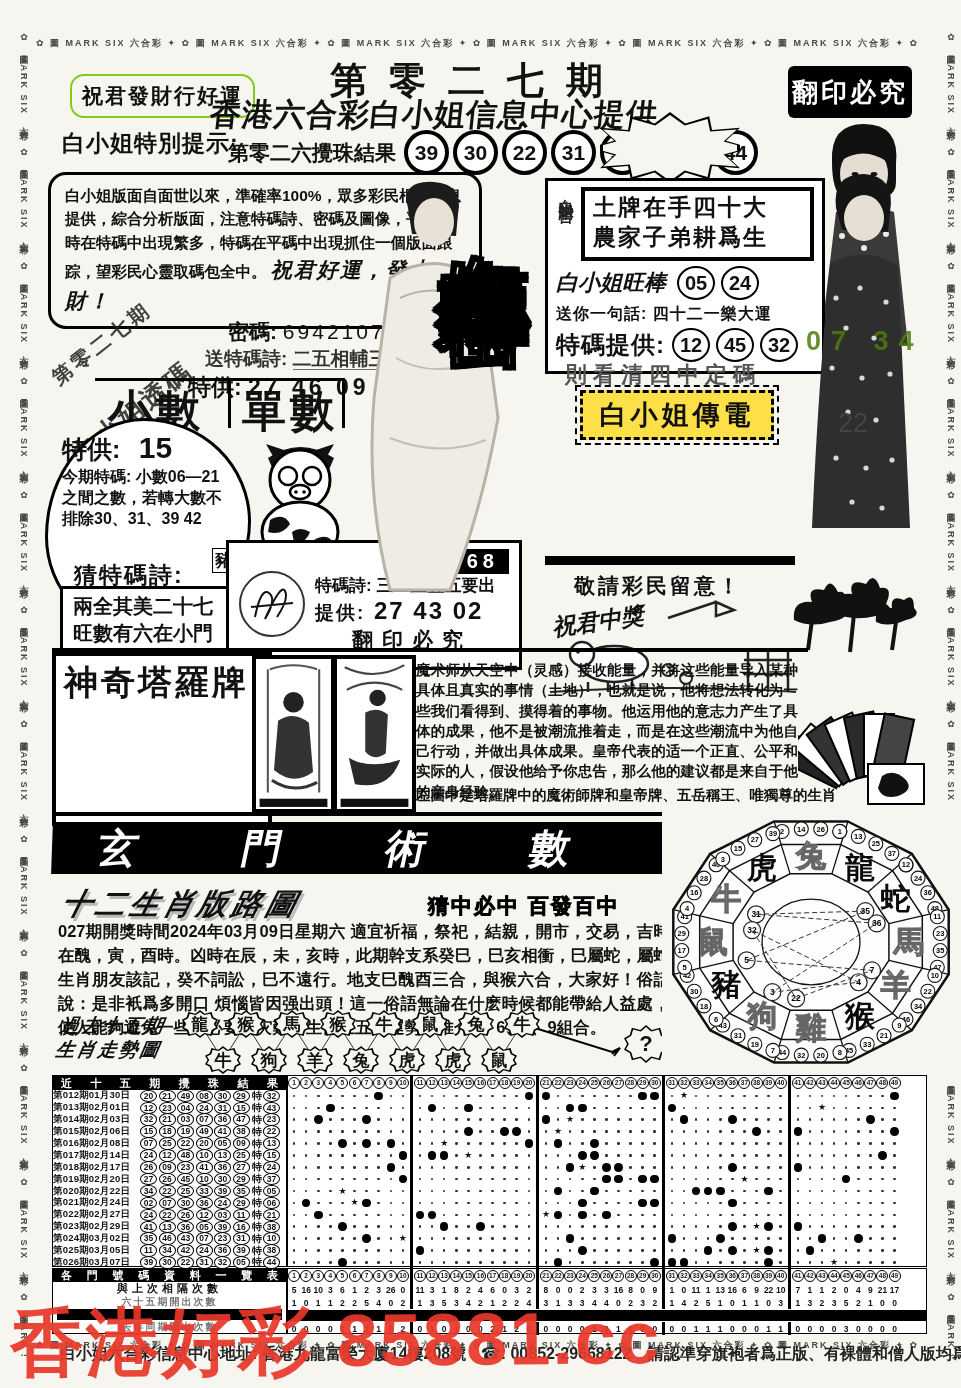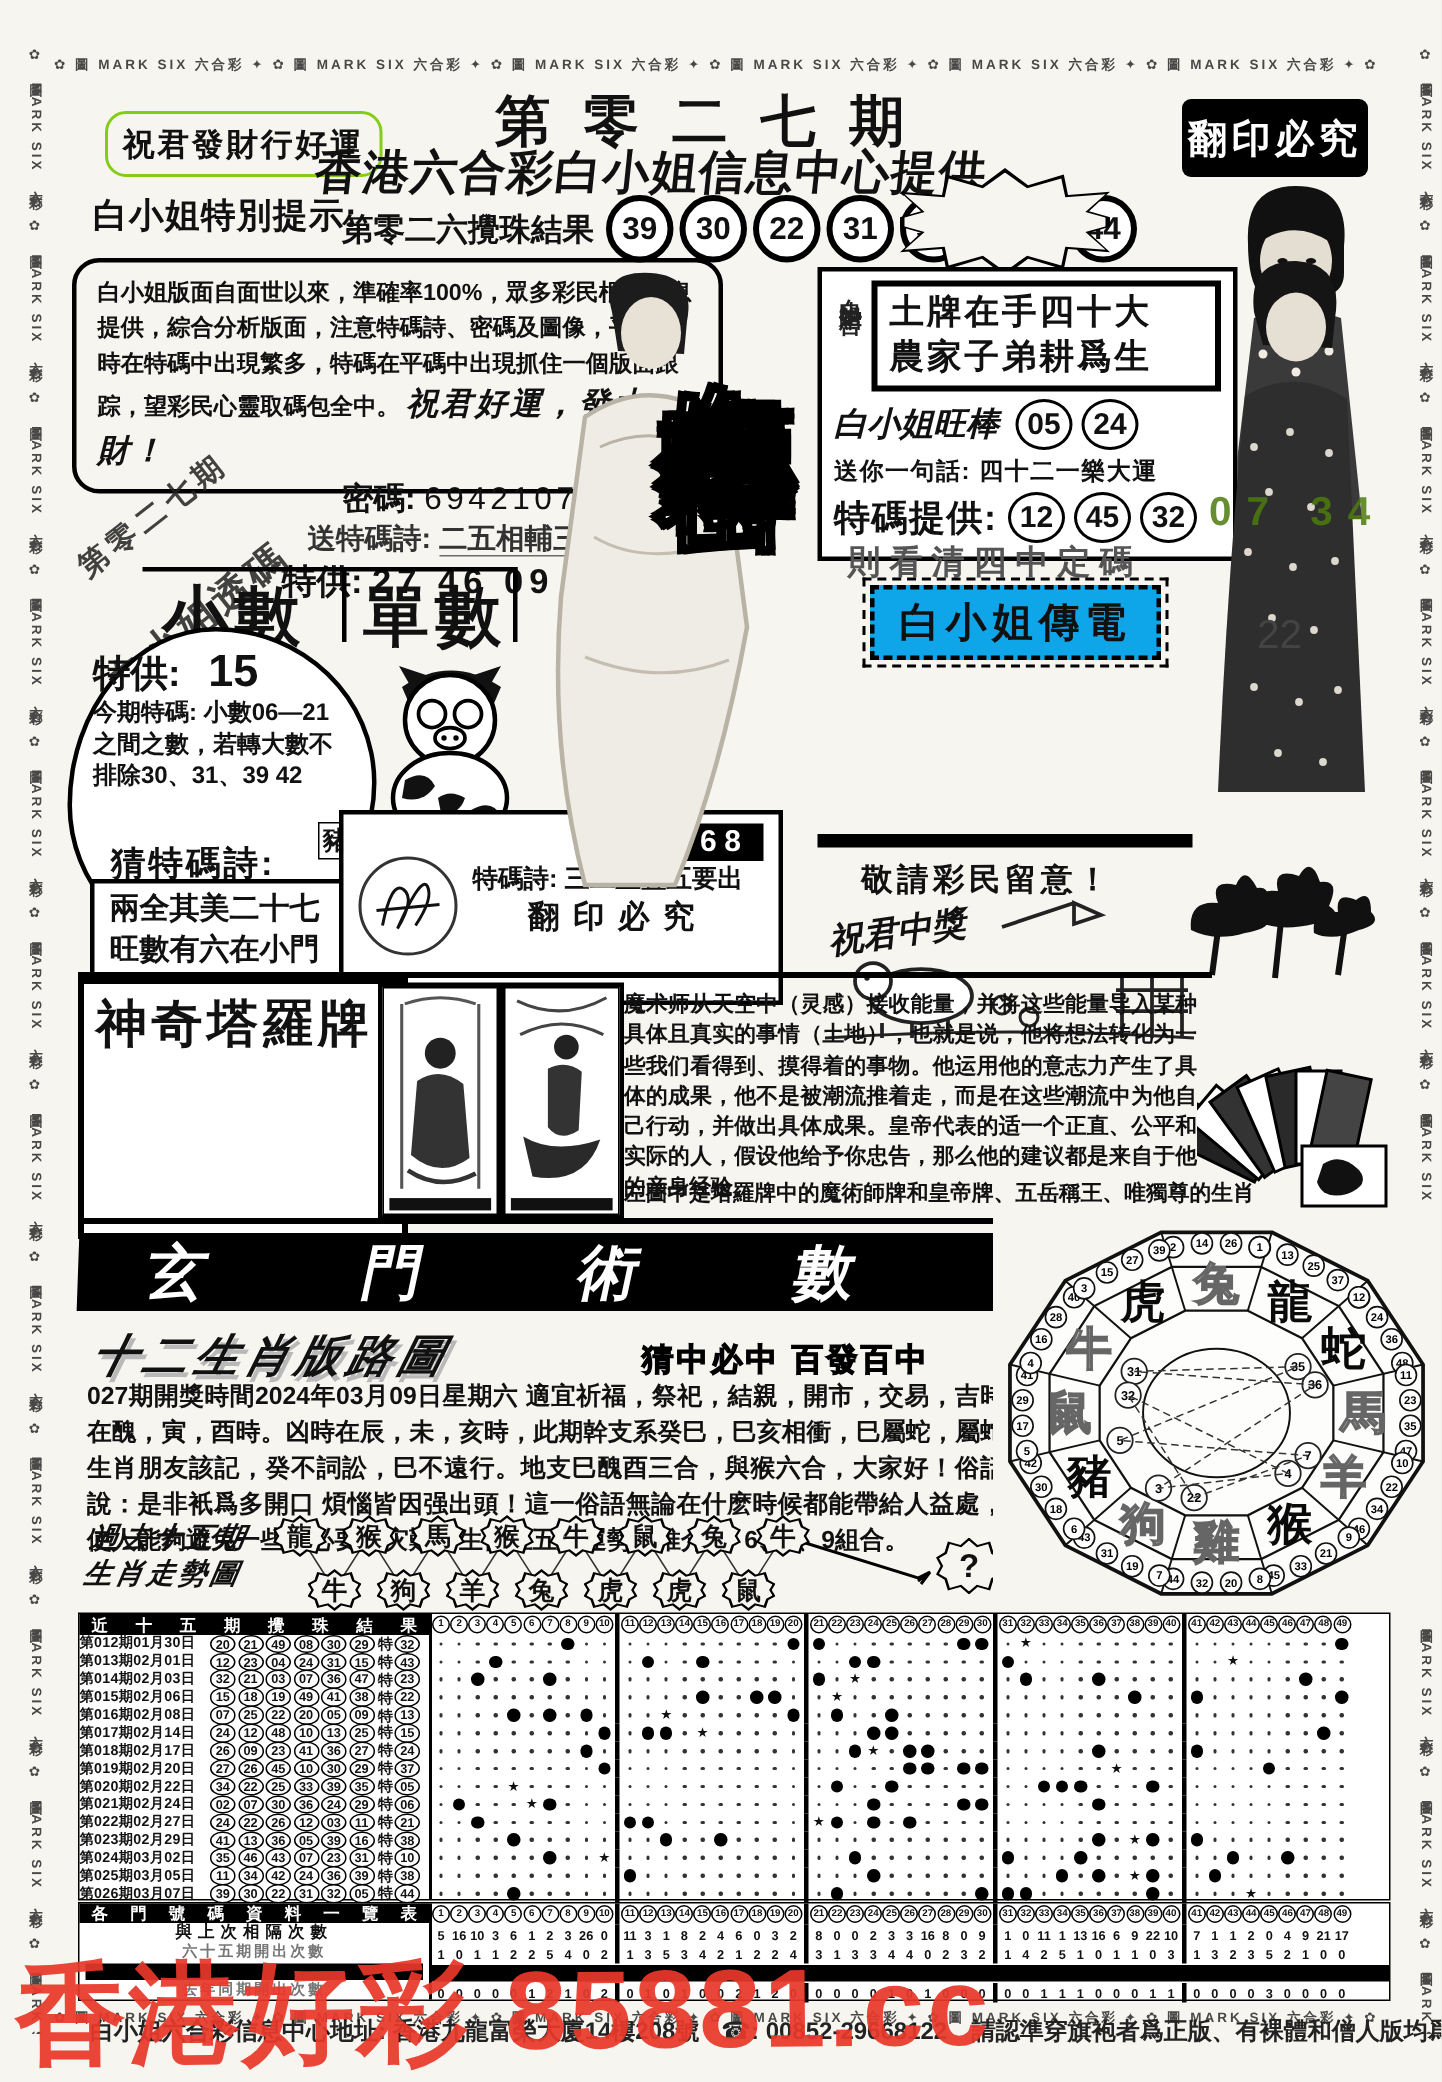--- a/index.html
+++ b/index.html
@@ -55,21 +55,21 @@
   
   .rcol-box{border:3px solid #000;background:#fff;}
   .heavy-box{border:4px solid #000;padding:2px 8px;font-size:23px;font-weight:900;line-height:1.3;letter-spacing:2px;}
   .vlab{writing-mode:vertical-rl;font-size:15px;font-weight:900;letter-spacing:2px;color:#222;}
   .wang{font-size:22px;font-weight:900;font-style:italic;}
   .handnum{display:inline-block;min-width:34px;height:30px;border:2px solid #000;border-radius:50%;
            text-align:center;line-height:30px;font-size:20px;font-weight:900;margin:0 3px;}
   .grunge{font-weight:900;filter:blur(.4px);letter-spacing:1px;}
   .tema-label{font-size:24px;font-weight:900;letter-spacing:1px;}
   .dashed-box{border:3px dashed #000;outline:2px dashed #000;outline-offset:3px;
-              font-size:27px;font-weight:900;letter-spacing:4px;text-align:center;padding:4px 0;background:#0ea5e9;}
+              font-size:27px;font-weight:900;letter-spacing:4px;text-align:center;padding:4px 0;background:#fde047;}
   .para{font-size:14.5px;font-weight:bold;line-height:1.4;text-align:justify;}
   .hl{background:#000;color:#fff;padding:0 3px;font-size:14px;font-weight:900;}
   .blackbar{background:#000;}
   .notice{font-size:21px;font-weight:900;letter-spacing:3px;}
   .script{font-size:23px;font-weight:900;font-style:italic;transform:rotate(-8deg);}
   
   .tarot-frame{border:4px solid #000;background:#fff;}
   .tarot-title{font-size:34px;font-weight:900;letter-spacing:3px;}
   .cards-box{background:#000;display:flex;gap:4px;padding:3px;}
   .tcard{background:#fff;border:1px solid #000;flex:1;position:relative;overflow:hidden;}
@@ -229,20 +229,21 @@
   </div>
 
   <div class="abs secret" style="left:226px;top:540px;width:270px;height:112px;">
     <div style="display:flex;gap:10px;">
       <svg class="sig" width="62" height="62" viewBox="0 0 62 62" style="flex:none;margin-top:22px;">
         <path d="M14 44 Q20 14 28 20 Q36 26 24 46 Q40 10 44 18 Q48 26 36 44 M10 34 L52 30" stroke="#111" stroke-width="2" fill="none"></path>
       </svg>
       <div style="flex:1;">
         <div style="text-align:right;"><span class="chip">421068</span></div>
         <div class="l1"><span>特碼詩:</span> <span>三二重叠五要出</span></div>
+        <div class="l2"><span style="font-size:19px;">提供:</span> <span>27 43 02</span></div>
         <div class="l3">翻印必究</div>
       </div>
     </div>
   </div>
 
   <svg class="abs" style="left:330px;top:178px;" width="200" height="420" viewBox="0 0 200 420">
     <path d="M78 30 Q70 2 104 4 Q134 6 128 36 L126 58 L82 56Z" fill="#1c1c1c"></path>
     <ellipse cx="104" cy="44" rx="20" ry="24" fill="#e7e1d6"></ellipse>
     <path d="M60 100 Q104 70 150 102 L168 240 Q150 340 120 412 L60 412 Q36 320 44 220Z" fill="#efece5" stroke="#b9b3a6" stroke-width="3"></path>
     <path d="M70 120 Q104 104 140 122" stroke="#b9b3a6" stroke-width="2" fill="none"></path>

